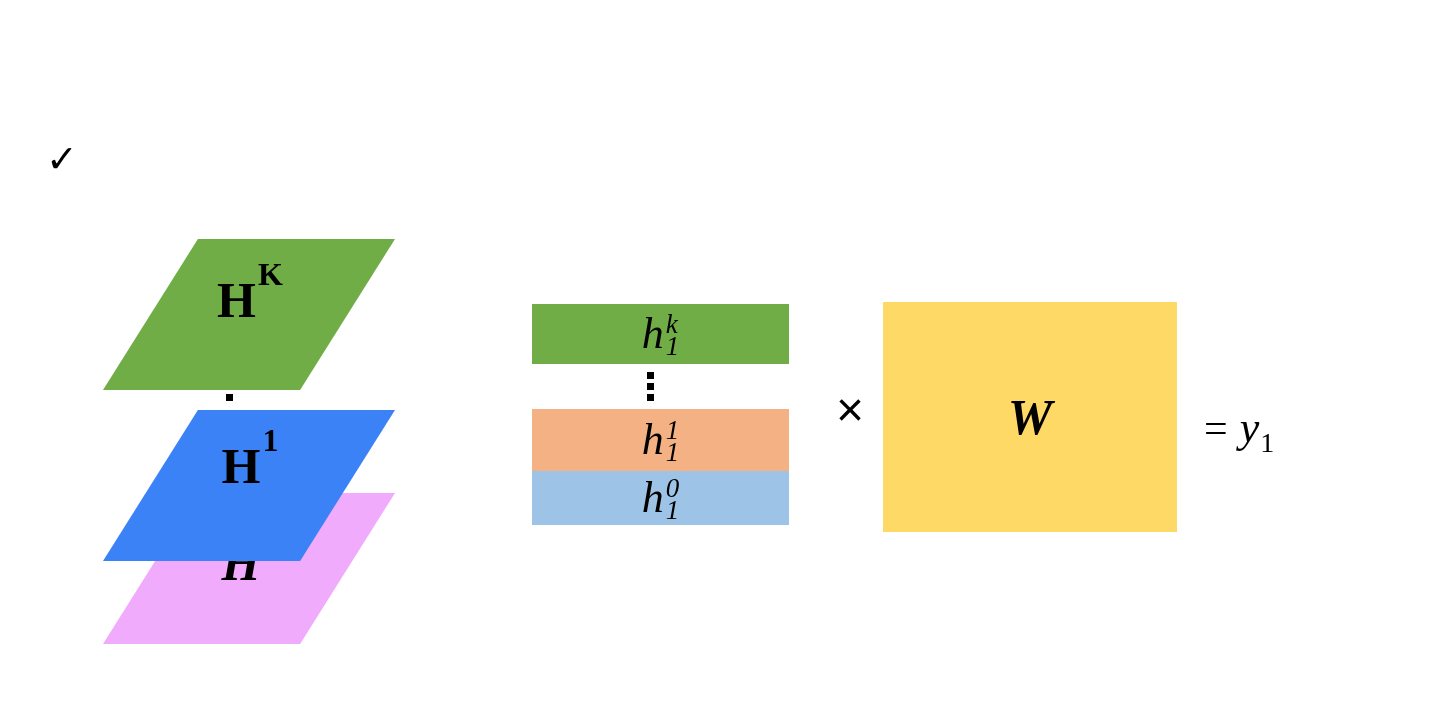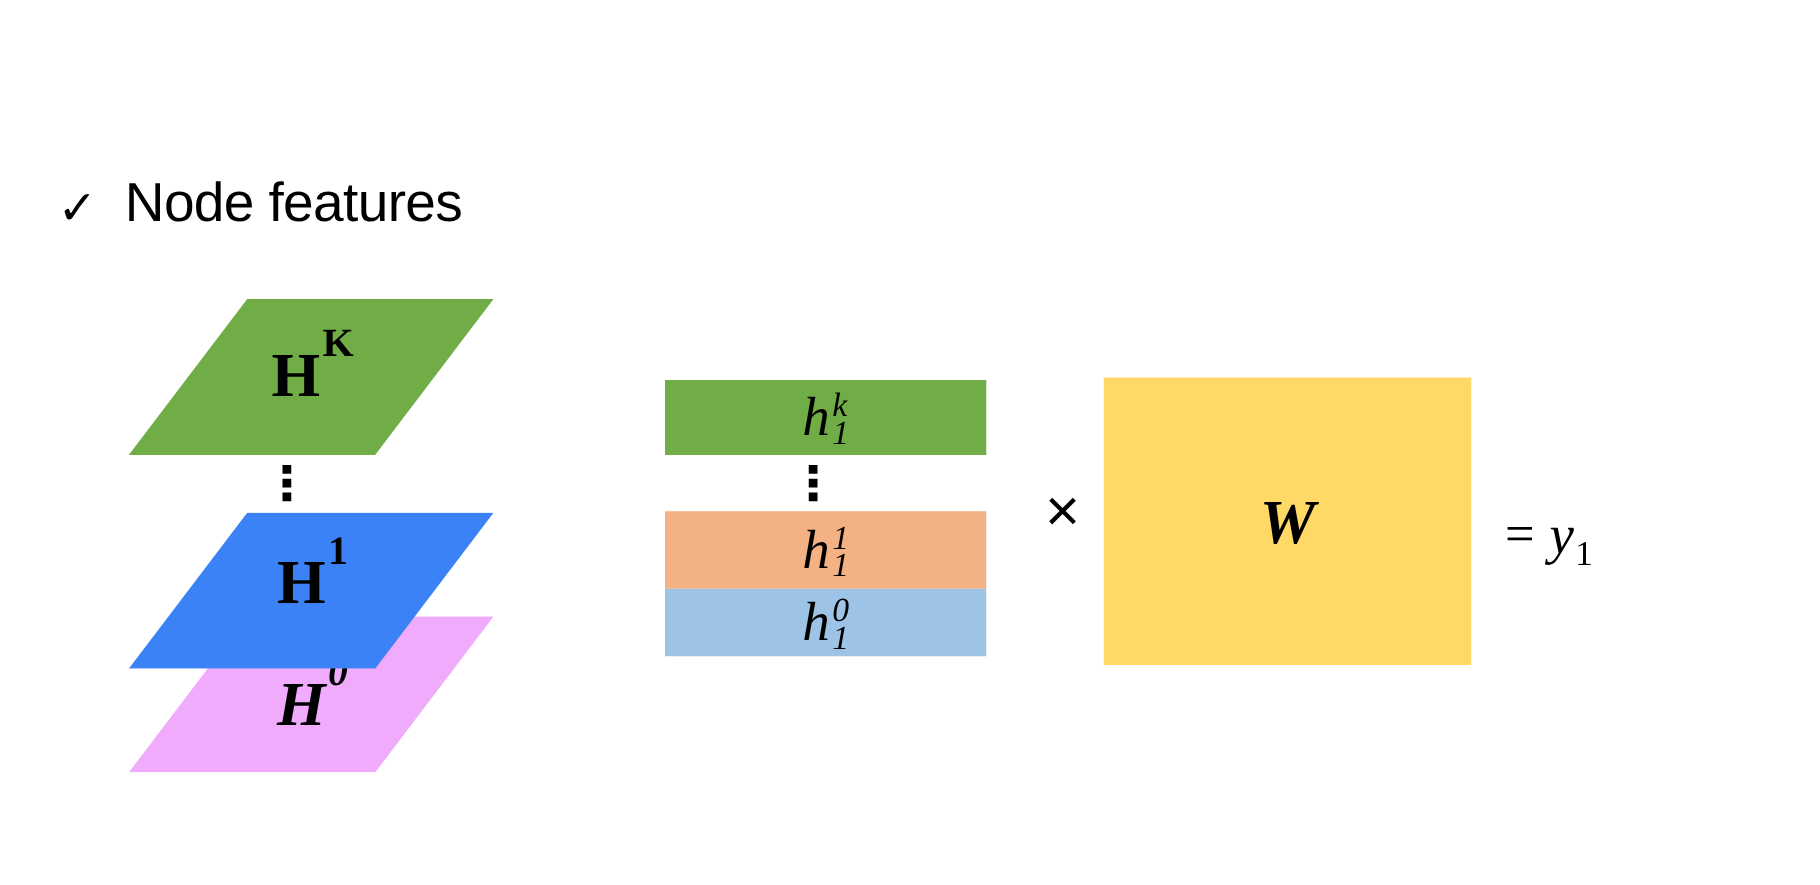--- a/index.html
+++ b/index.html
@@ -39,21 +39,21 @@
   .bullet-label {
     font-size: 44px;
     letter-spacing: -0.5px;
   }
 
   
   .para {
     position: absolute;
     left: 103px;
     width: 292px;
-    height: 125px;
+    height: 151px;
     clip-path: polygon(32.5% 0%, 100% 0%, 67.5% 100%, 0% 100%);
   }
   .para-label {
     position: absolute;
     left: 146px;
     transform: translateX(-50%);
     font-family: "Liberation Serif", serif;
     font-weight: 700;
     font-size: 50px;
     line-height: 1;
@@ -155,21 +155,20 @@
   }
 </style>
 </head>
 <body>
 
 <div class="slide">
 
 
   <div class="bullet">
     <span class="check">✓</span>
-    <span class="bullet-label">Node features</span>
   </div>
 
   <div class="para" style="top: 239px; z-index: 1; background-color: rgb(112, 173, 71);">
     <span class="para-label" style="top:33px;"><span>H</span><sup>K</sup></span>
   </div>
 
   <div class="vdots" style="left:226px; top:372px;">
     <span class="vdot"></span>
     <span class="vdot"></span>
     <span class="vdot"></span>

